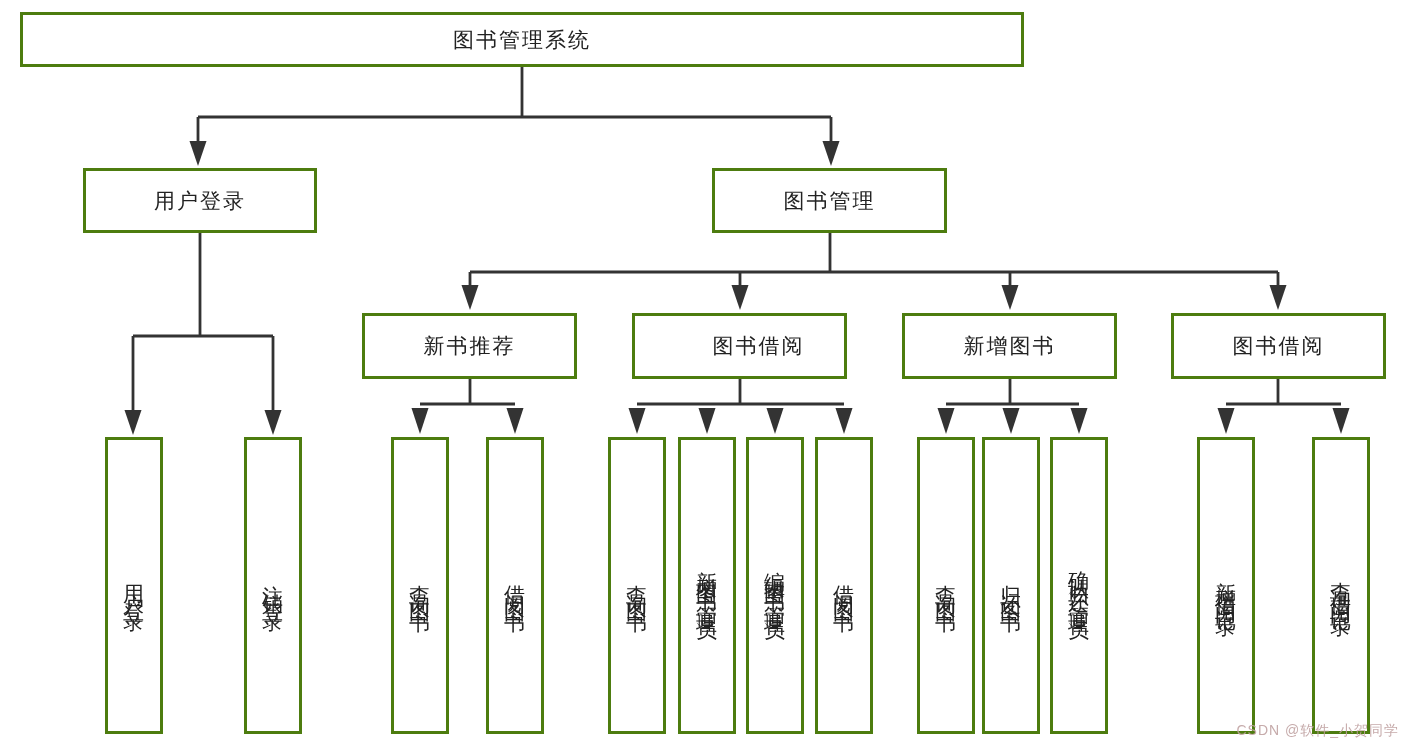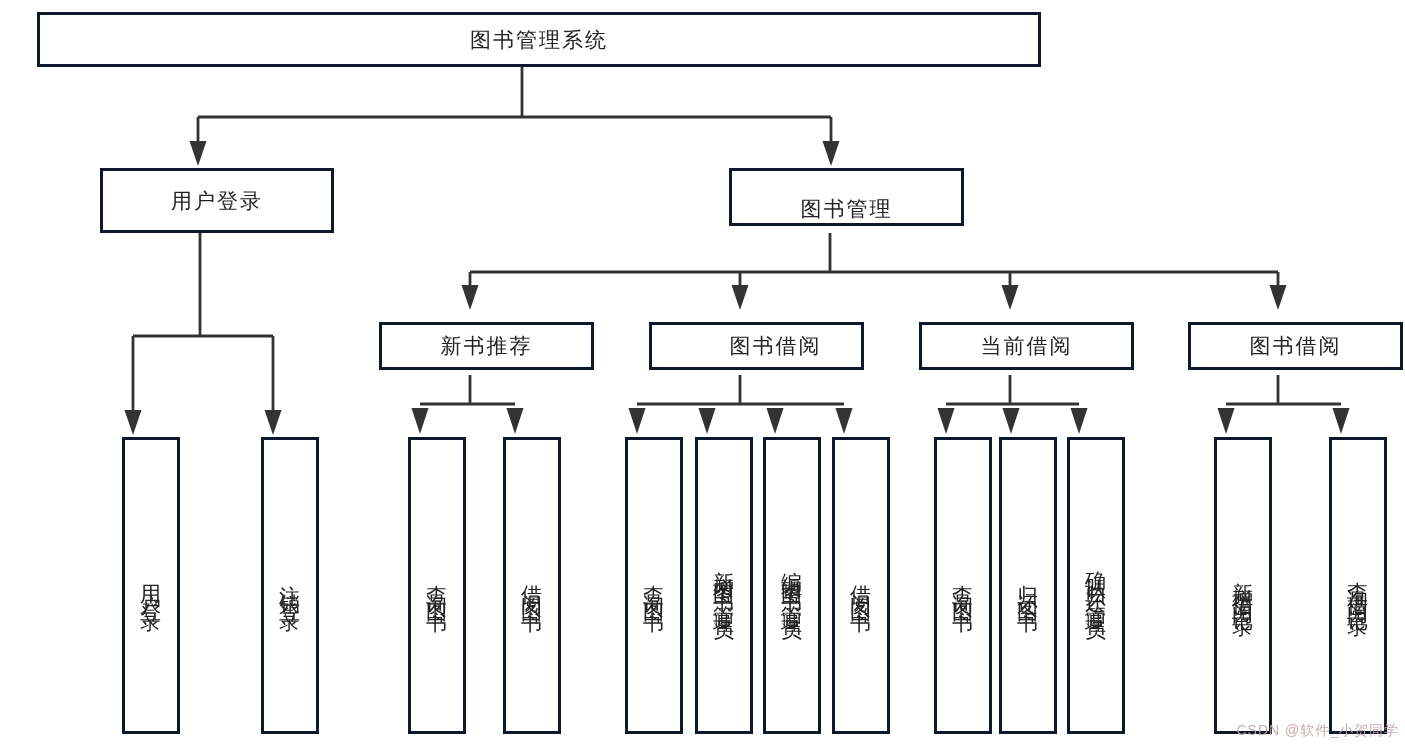--- a/index.html
+++ b/index.html
@@ -13,48 +13,47 @@
   }
   .wires {
     position: absolute;
     left: 0; top: 0;
     width: 1405px; height: 747px;
     pointer-events: none;
   }
   .node {
     position: absolute;
     box-sizing: border-box;
-    border: 3px solid #0f172a;
+    border: 3px solid #4d7c0f;
     background: #fff;
     display: flex;
     align-items: center;
     justify-content: center;
     color: #222;
-    margin-left: 17px;
   }
   .hlabel {
     font-size: 21px;
     letter-spacing: 2px;
     white-space: nowrap;
     color: #222;
   }
   .vlabel {
     writing-mode: vertical-rl;
     text-orientation: mixed;
     font-size: 21px;
     letter-spacing: 9px;
     line-height: 1;
     color: #222;
   }
   .vlabel.long { letter-spacing: 7px; }
   
   .n-root        { left: 20px;  top: 12px;  width: 1004px; height: 55px; }
   .n-user-login  { left: 83px;  top: 168px; width: 234px;  height: 65px; }
-  .n-book-mgmt   { left: 712px; top: 168px; width: 235px;  height: 58px; align-items: flex-end; }
-  .n-l3          { top: 322px; width: 215px; height: 48px; }
+  .n-book-mgmt   { left: 712px; top: 168px; width: 235px;  height: 65px; }
+  .n-l3          { top: 313px; width: 215px; height: 66px; }
   .n-new-book    { left: 362px; }
   .n-book-borrow { left: 632px; padding-left: 38px; }
   .n-cur-borrow  { left: 902px; }
   .n-borrow-rec  { left: 1171px; }
   .leaf          { top: 437px; width: 58px; height: 297px; }
   .lf-1  { left: 105px;  }
   .lf-2  { left: 244px;  }
   .lf-3  { left: 391px;  }
   .lf-4  { left: 486px;  }
   .lf-5  { left: 608px;  }
@@ -156,21 +155,21 @@
     <span class="hlabel">图书管理</span>
   </div>
 
   <div class="node n-l3 n-new-book">
     <span class="hlabel">新书推荐</span>
   </div>
   <div class="node n-l3 n-book-borrow">
     <span class="hlabel">图书借阅</span>
   </div>
   <div class="node n-l3 n-cur-borrow">
-    <span class="hlabel">当前借阅</span>
+    <span class="hlabel">新增图书</span>
   </div>
   <div class="node n-l3 n-borrow-rec">
     <span class="hlabel">图书借阅</span>
   </div>
 
   <div class="node leaf lf-1">
     <span class="vlabel">用户登录</span>
   </div>
   <div class="node leaf lf-2">
     <span class="vlabel">注销登录</span>

